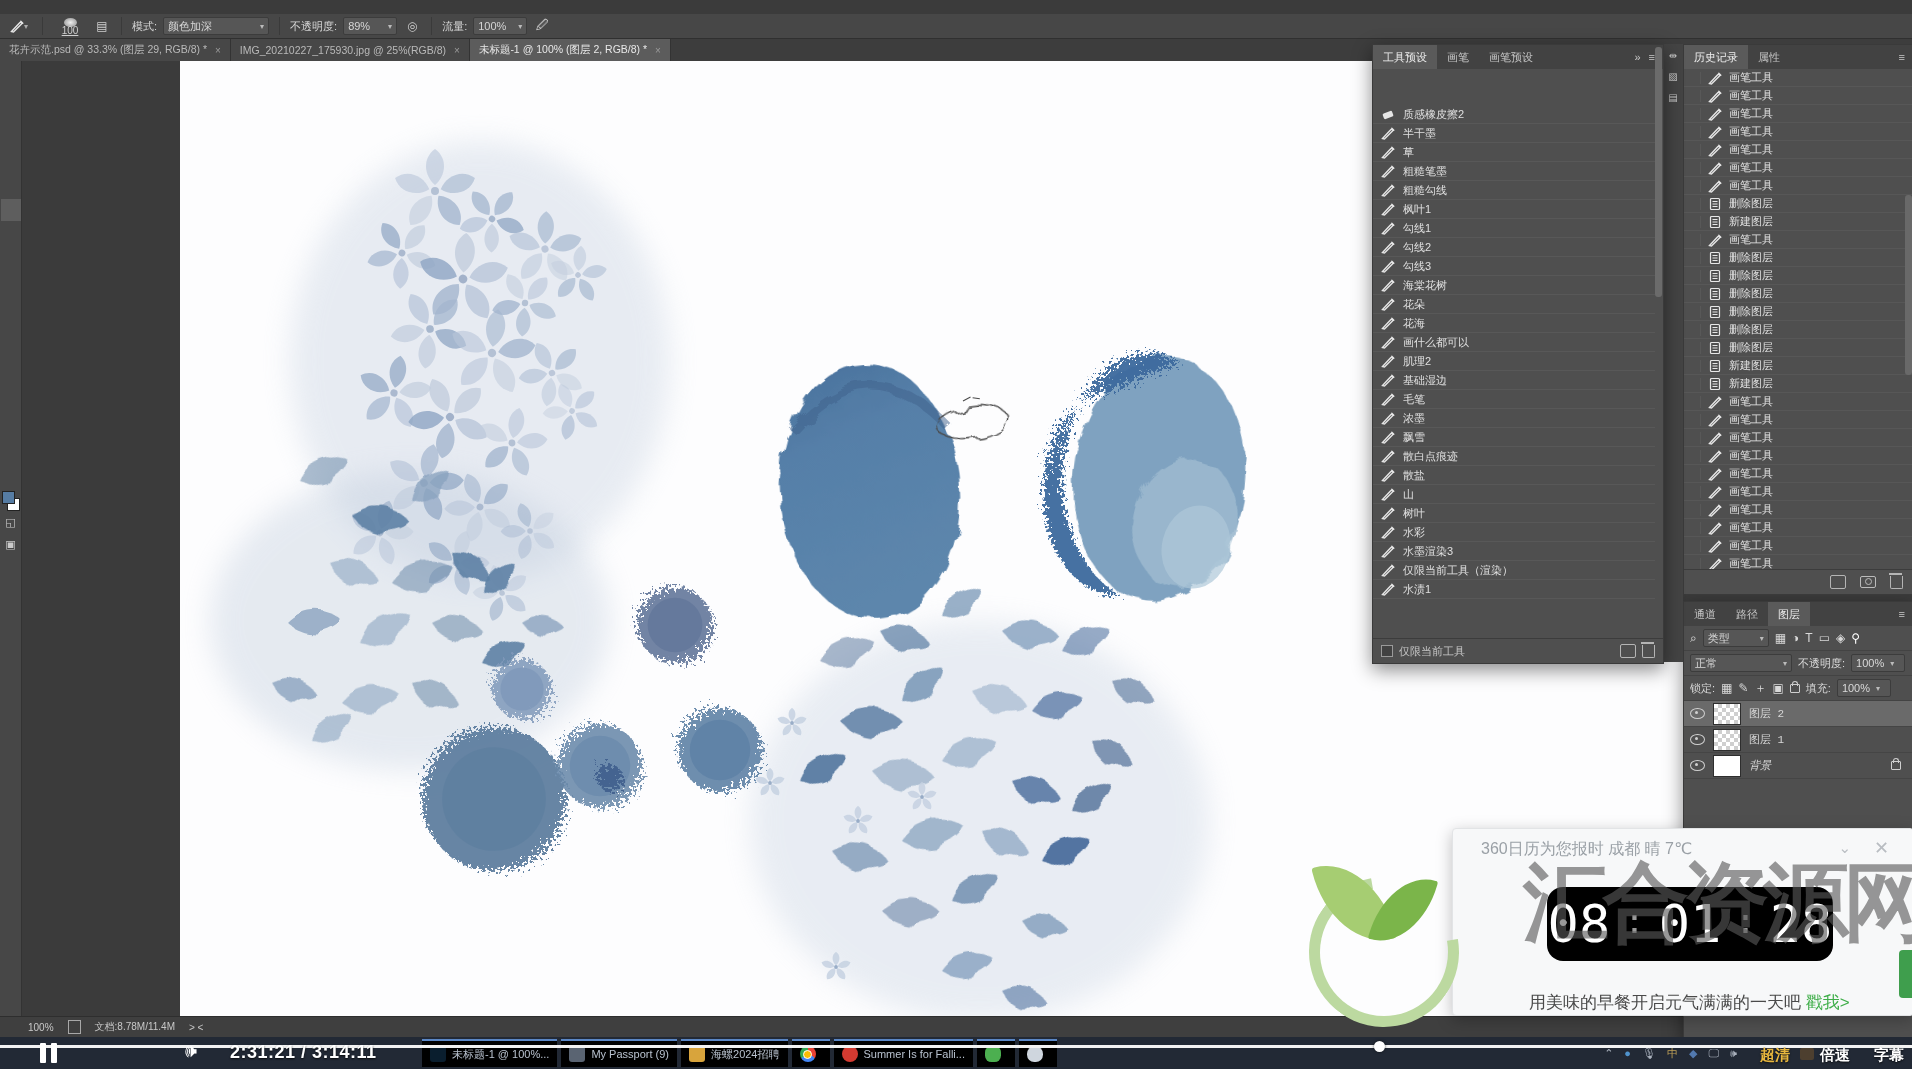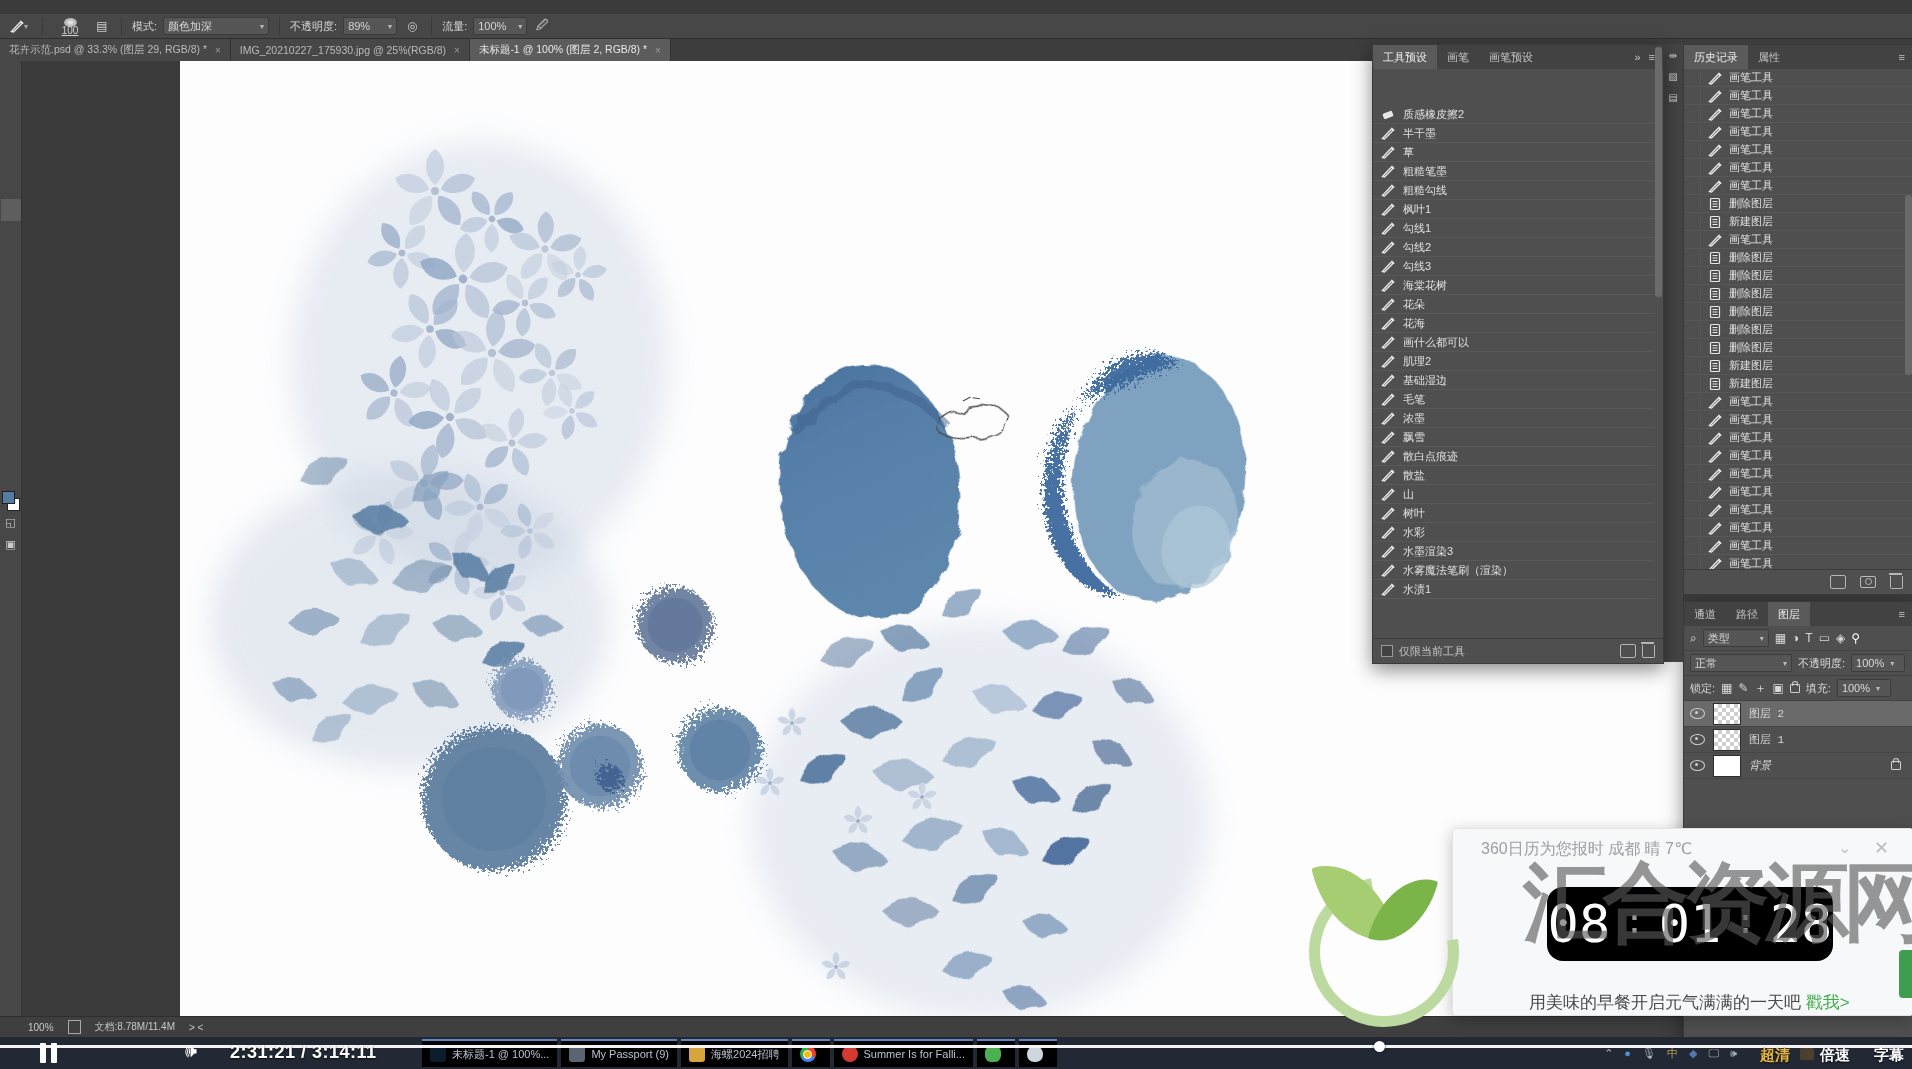--- a/index.html
+++ b/index.html
@@ -678,21 +678,21 @@
         <div class="tp-row ic-brush">
           <svg class="iglyph">
             <use href="#i-brush"></use>
           </svg>
           <span class="lab">水墨渲染3</span>
         </div>
         <div class="tp-row ic-brush">
           <svg class="iglyph">
             <use href="#i-brush"></use>
           </svg>
-          <span class="lab">水雾魔法笔刷（渲染）</span>
+          <span class="lab">仅限当前工具（渲染）</span>
         </div>
         <div class="tp-row ic-brush">
           <svg class="iglyph">
             <use href="#i-brush"></use>
           </svg>
           <span class="lab">水渍1</span>
         </div>
         <div class="tp-row ic-brush">
           <svg class="iglyph">
             <use href="#i-brush"></use>

